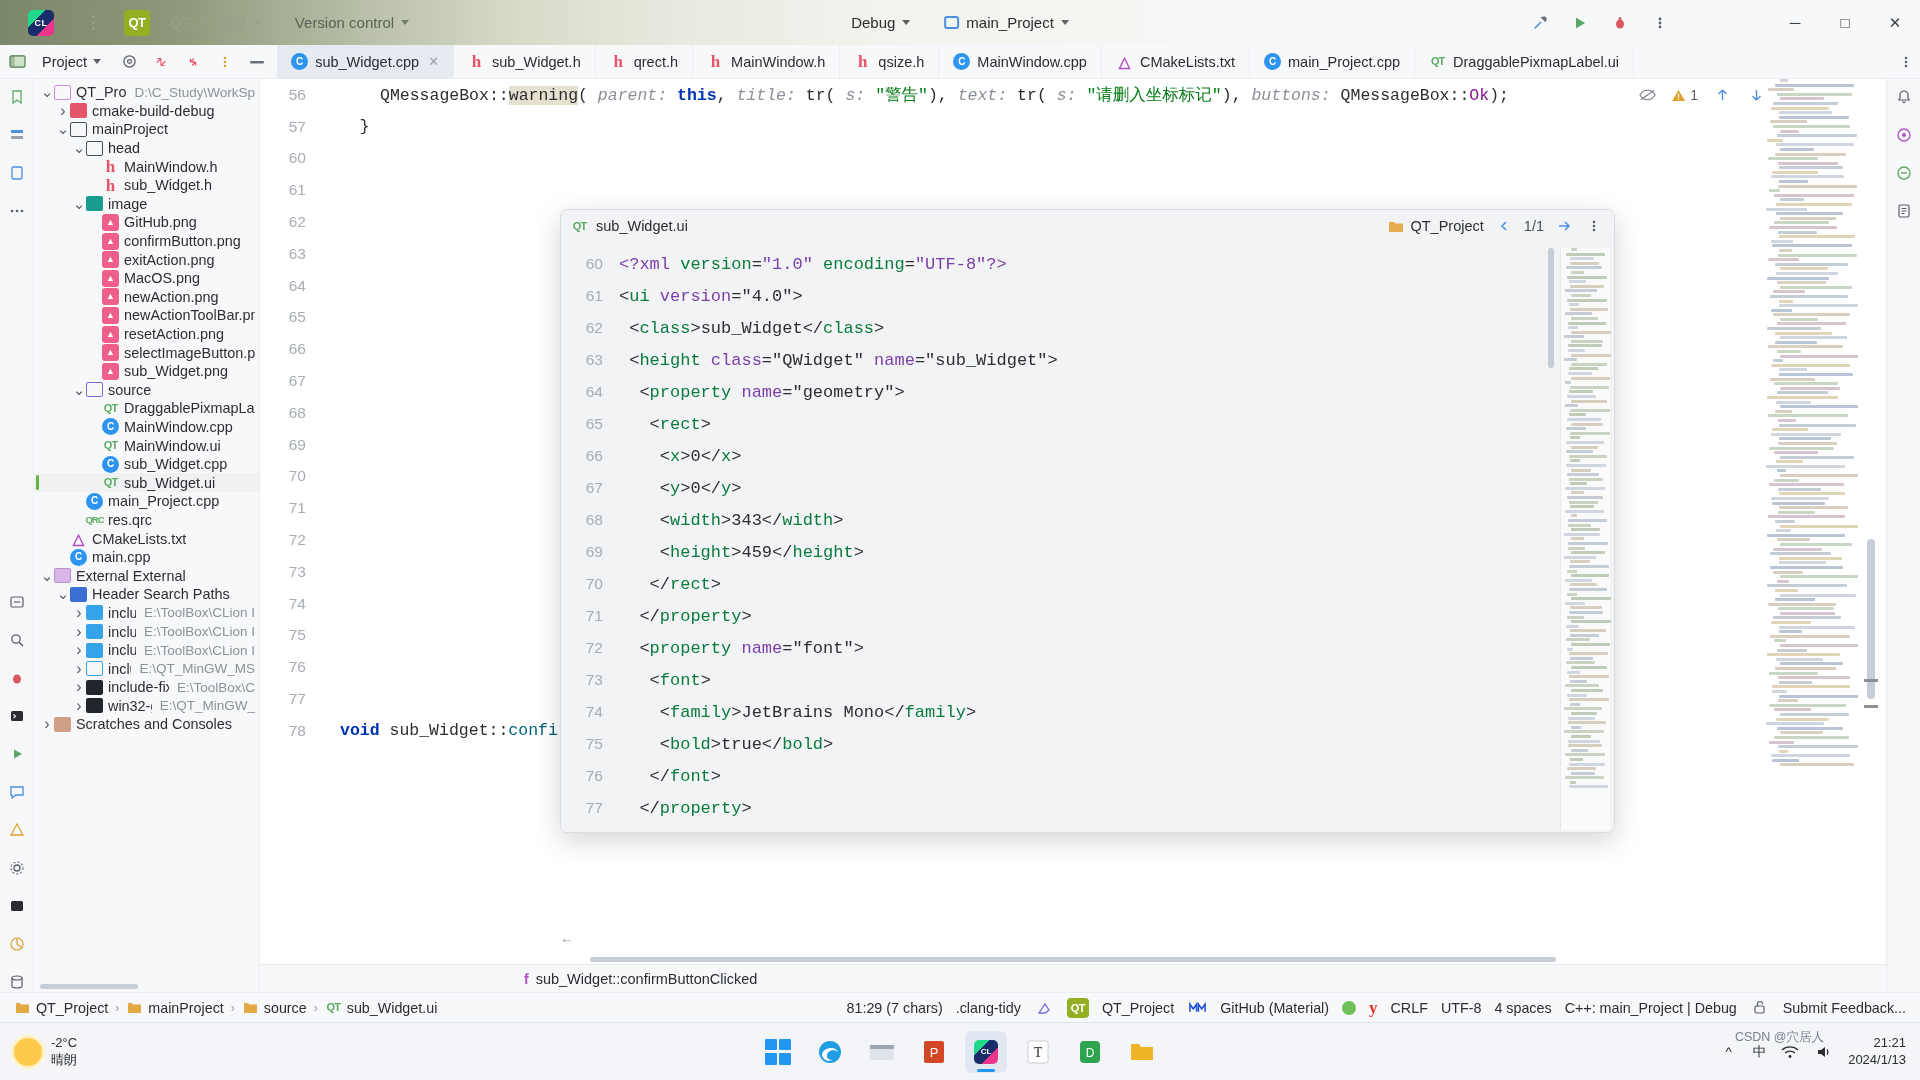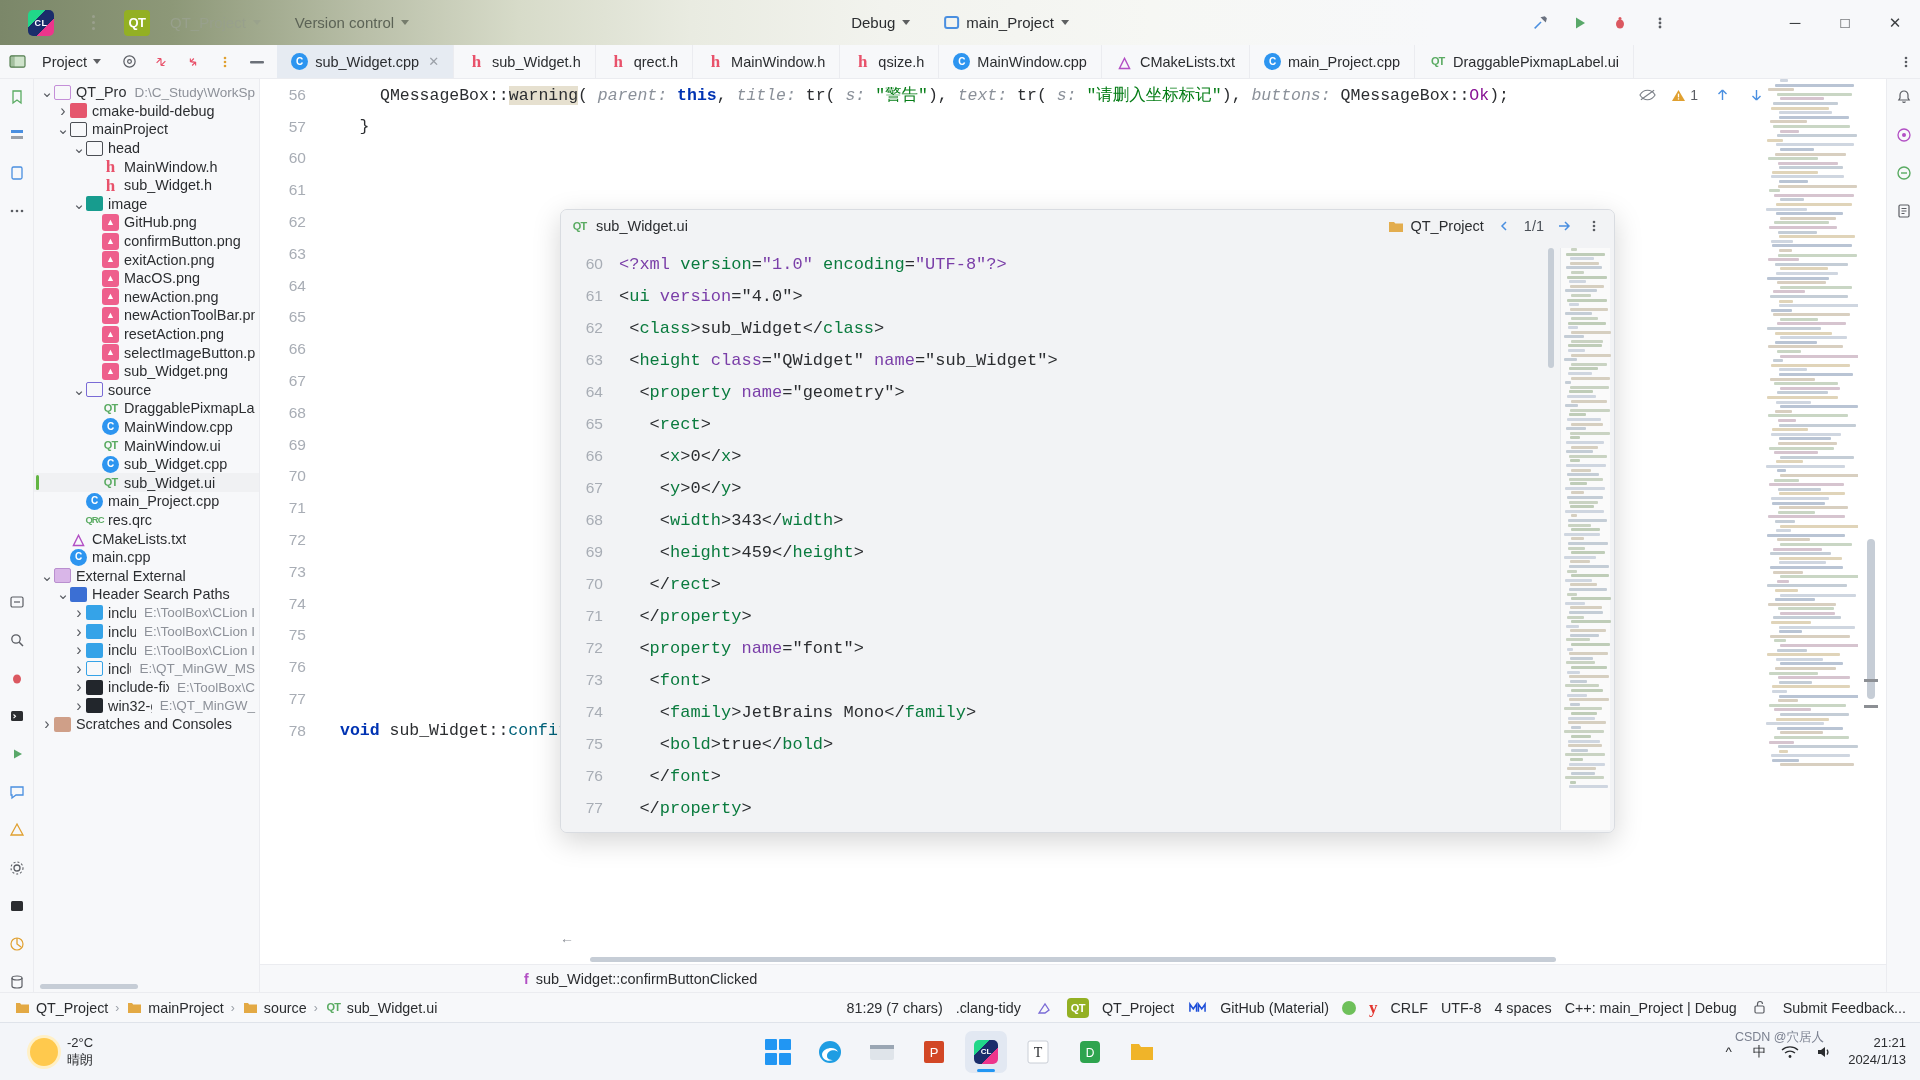--- a/index.html
+++ b/index.html
@@ -170,21 +170,21 @@
   .statusbar { height: 30px; flex: 0 0 30px; display: flex; align-items: center; gap: 9px;
     padding: 0 14px; background: #f7f8fa; font-size: 14.3px; color: #2b2d30; border-top: 1px solid #ebecf0; }
   .crumb { display: flex; align-items: center; gap: 7px; }
   .crumb .sep { color: #9ba0a8; font-size: 12px; }
   .sb-right { margin-left: auto; display: flex; align-items: center; gap: 13px; }
   .dot-green { width: 14px; height: 14px; border-radius: 50%; background: #6ec05a; }
 
   
   .taskbar { height: 58px; flex: 0 0 58px; background: #f3f5f9; display: flex; align-items: center;
     position: relative; border-top: 1px solid #dfe3ea; }
-  .weather { display: flex; align-items: center; gap: 9px; padding-left: 14px; width: 240px; margin-left: 16px; }
+  .weather { display: flex; align-items: center; gap: 9px; padding-left: 14px; width: 240px; }
   .weather .sun { width: 28px; height: 28px; border-radius: 50%; background: #ffc94d;
     box-shadow: 0 0 0 3px #fff0c6; }
   .weather .txt { font-size: 13px; line-height: 1.25; color: #2b2d30; }
   .tb-center-group { position: absolute; left: 50%; transform: translateX(-50%);
     display: flex; align-items: center; gap: 10px; }
   .win-logo { width: 26px; height: 26px; display: grid; grid-template-columns: 1fr 1fr;
     grid-template-rows: 1fr 1fr; gap: 2.5px; }
   .win-logo span { background: #2196f3; border-radius: 1px; }
   .search-pill { width: 300px; height: 36px; background: #fff; border: 1px solid #dfe3ea; border-radius: 19px;
     display: flex; align-items: center; gap: 10px; padding: 0 14px; position: relative; overflow: hidden; }

